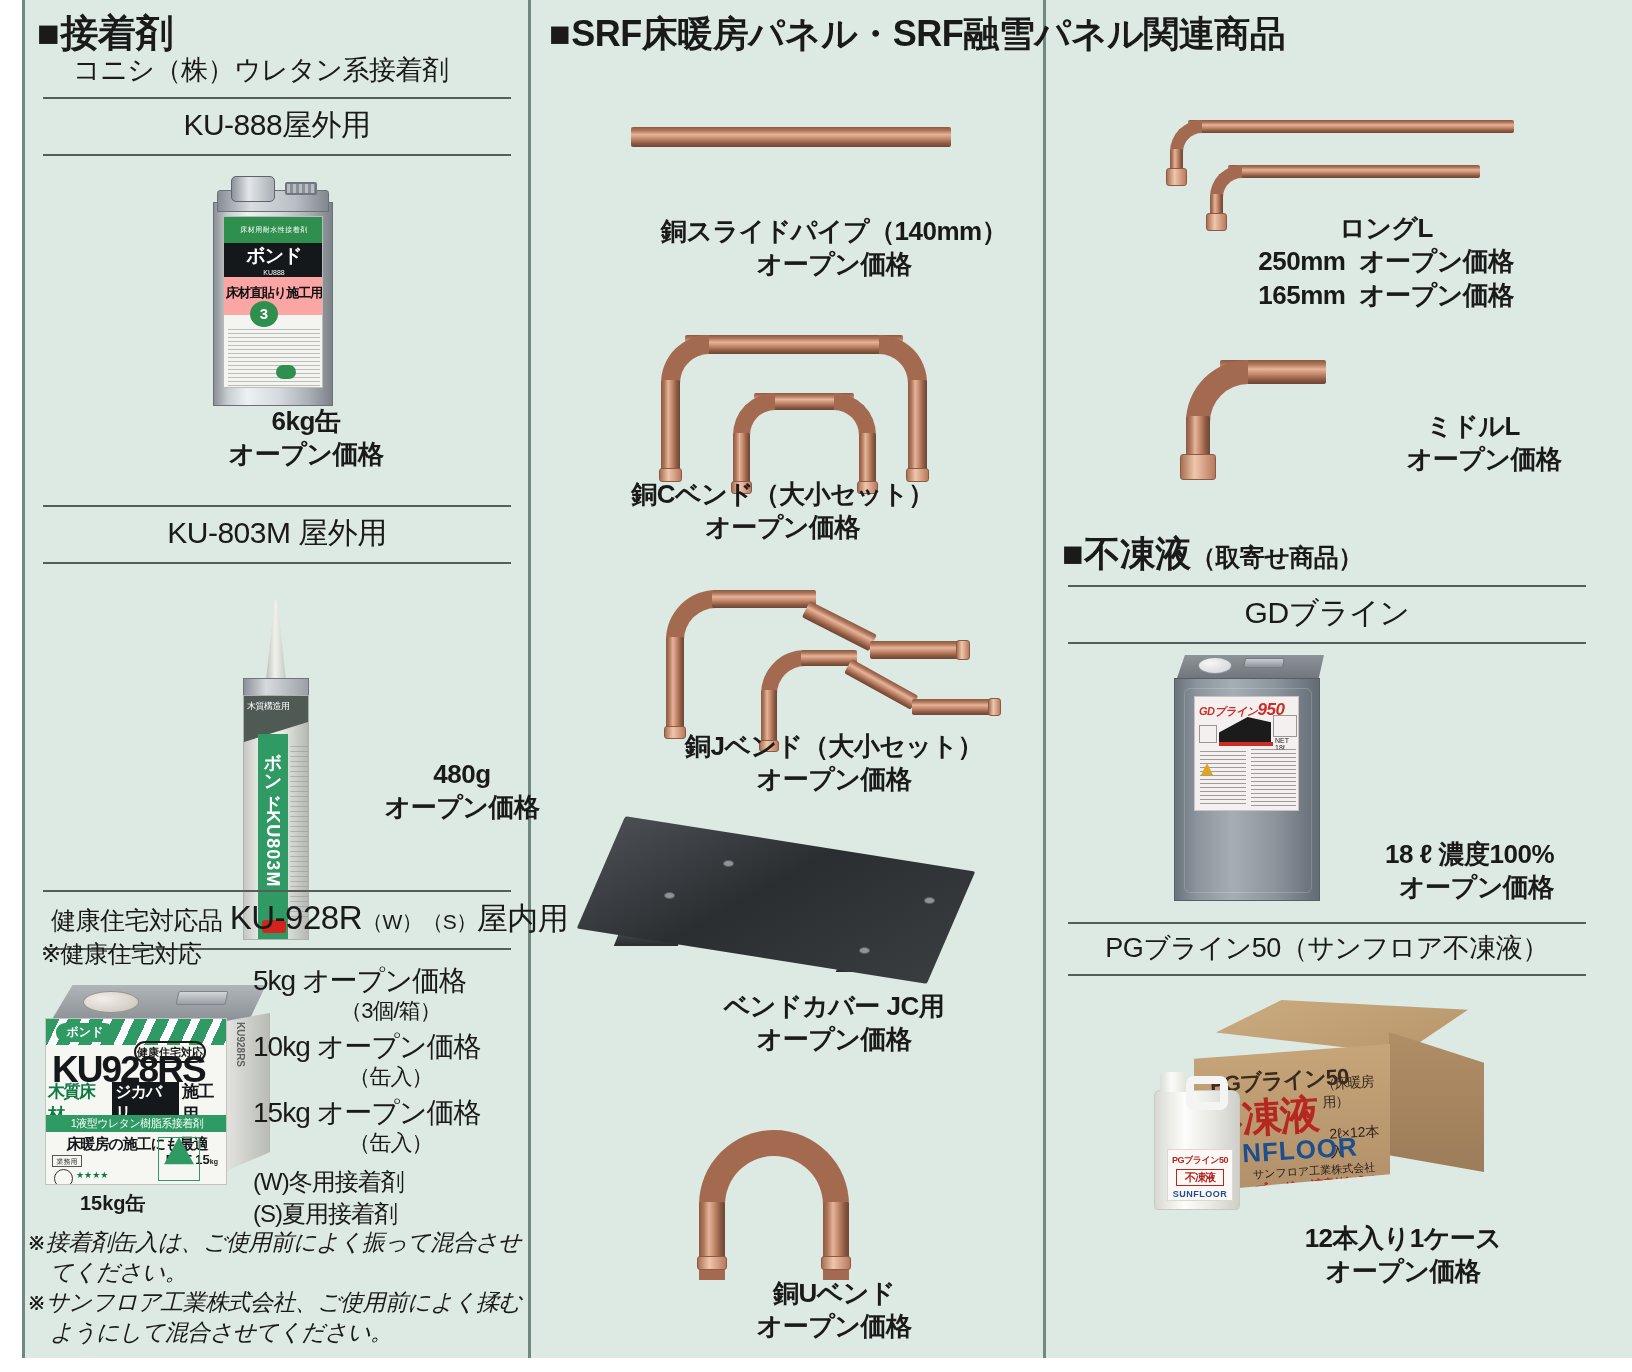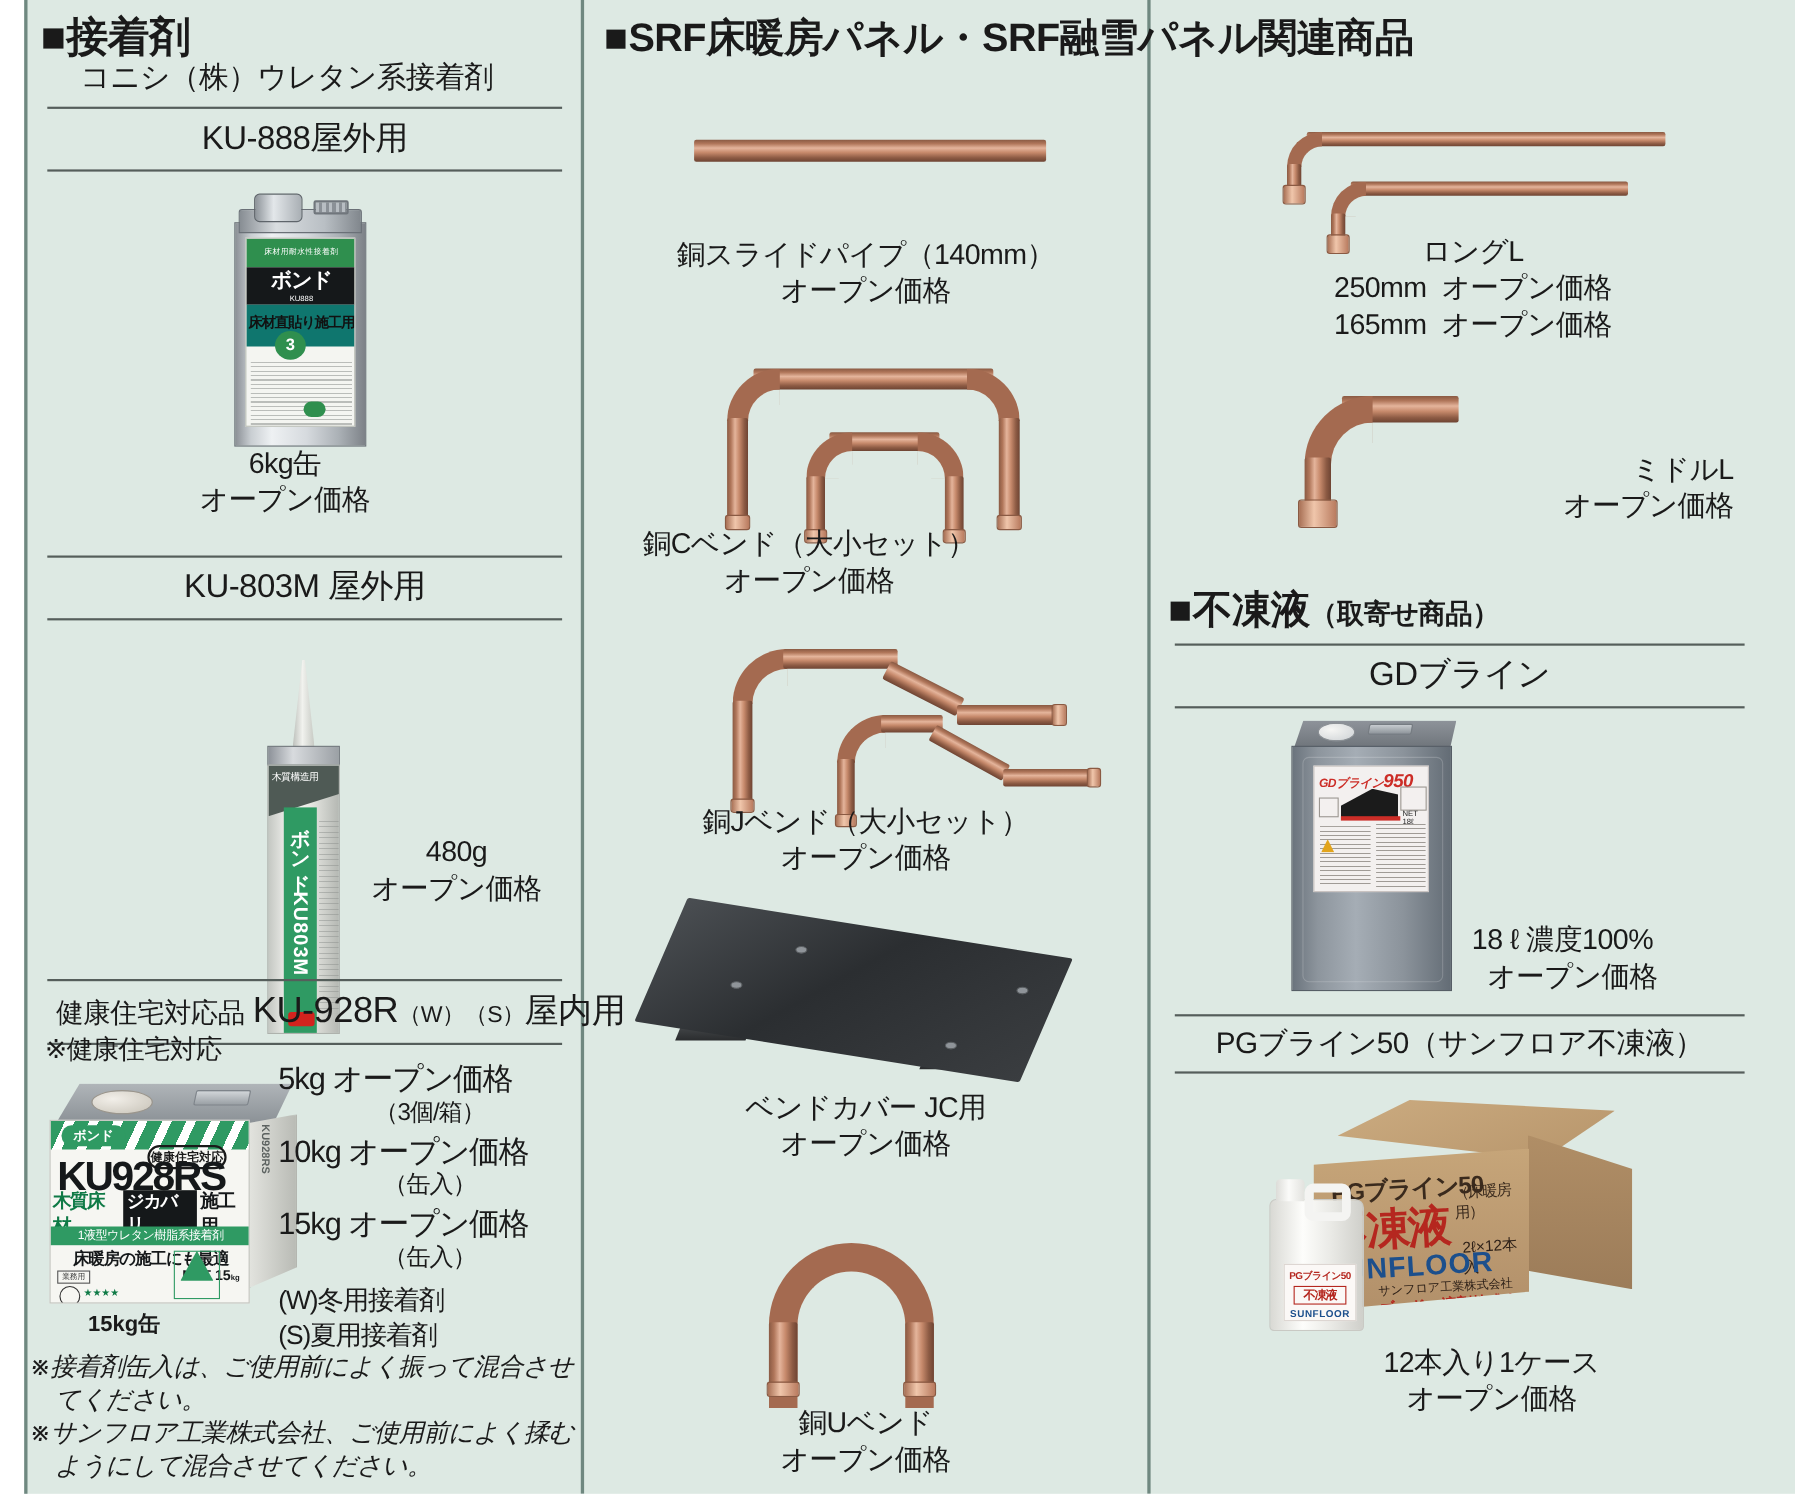--- a/index.html
+++ b/index.html
@@ -66,22 +66,23 @@
   .band.tight { font-size: 28px; }
   .band .small { font-size: 21px; }
   .band .pre { font-size: 25px; }
 
   .cap {
     text-align: center;
     font-size: 26px;
     line-height: 1.28;
     color: #1a1a1a;
     letter-spacing: -0.5px;
-    font-weight: normal;
+    font-weight: bold;
     white-space: nowrap;
+    margin-left: 47px;
   }
   .note {
     font-size: 23px;
     line-height: 1.3;
     color: #1a1a1a;
     letter-spacing: -0.6px;
   }
   .note .hang { display: block; text-indent: -23px; padding-left: 23px; }
 
   
@@ -127,21 +128,21 @@
   }
   .c888-black .bd {
     color: #fff; font-size: 19px; font-weight: bold; text-align: center;
     line-height: 26px; letter-spacing: -1px;
   }
   .c888-black .code {
     color: #fff; font-size: 7px; text-align: center; line-height: 8px;
   }
   .c888-yellow {
     position: absolute; left: 0; top: 60px; width: 100px; height: 38px;
-    background: #0f766e;
+    background: #fca5a5;
   }
   .c888-yellow .t1 {
     color: #111; font-size: 13px; font-weight: bold; text-align: center;
     line-height: 20px; letter-spacing: -1px; padding-top: 6px;
   }
   .c888-dot {
     position: absolute; left: 26px; top: 84px; width: 28px; height: 26px;
     background: #2f8f4e; border-radius: 50%;
     color: #fff; font-size: 15px; font-weight: bold; text-align: center; line-height: 26px;
   }
@@ -656,21 +657,21 @@
       <div><span>250mm</span>&nbsp;&nbsp;<span>オープン価格</span></div>
       <div><span>165mm</span>&nbsp;&nbsp;<span>オープン価格</span></div>
     </div>
 
     <div class="cu" style="left:130px;top:350px;width:180px;height:140px;">
       <div class="cu-seg" style="left:44px;top:10px;width:106px;height:24px;"></div>
       <div class="cu-arc" style="left:10px;top:10px;width:62px;height:62px;border-width:24px 0 0 24px;border-radius:62px 0 0 0;"></div>
       <div class="cu-seg v" style="left:10px;top:66px;width:24px;height:48px;"></div>
       <div class="cu-cap" style="left:4px;top:104px;width:36px;height:26px;"></div>
     </div>
-    <div class="cap" style="position:absolute;left:230px;top:410px;width:300px;text-align:right;">
+    <div class="cap" style="position:absolute;left:230px;top:410px;width:300px;text-align:center;">
       <div>ミドルL</div>
       <div style="padding-left:22px;">オープン価格</div>
     </div>
 
     <div class="sec-head" style="position:absolute;left:16px;top:530px;font-size:36px;">
       <span class="sq">■</span><span>不凍液</span><span style="font-size:25px;">（取寄せ商品）</span>
     </div>
 
     <div class="band" style="position:absolute;left:22px;top:585px;width:518px;">GDブライン</div>
 

